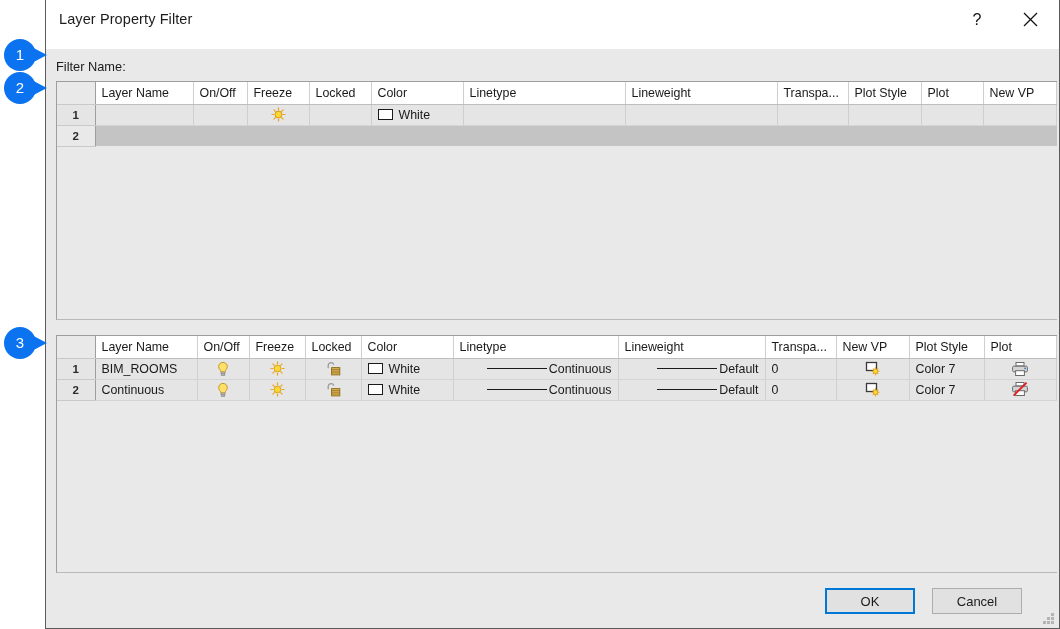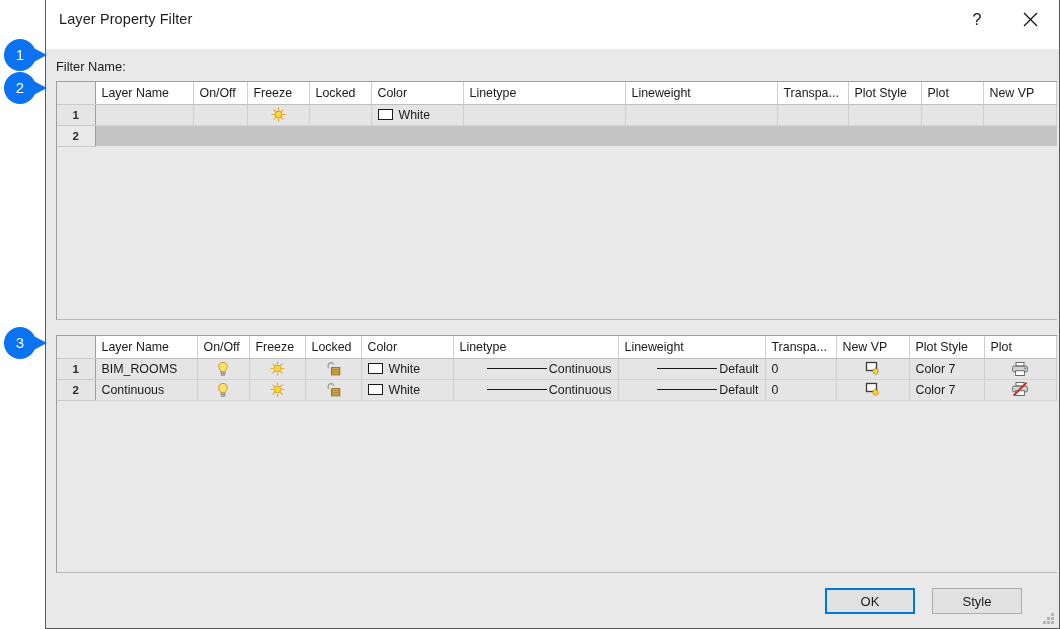--- a/index.html
+++ b/index.html
@@ -564,21 +564,21 @@
             </svg>
           </td>
         </tr>
 
       </tbody>
     </table>
   </div>
 
   <div class="footer">
     <button class="btn btn-ok">OK</button>
-    <button class="btn btn-cancel">Style</button>
+    <button class="btn btn-cancel">Cancel</button>
     <div class="grip">
       <i style="left:9px;top:1px"></i>
       <i style="left:5px;top:5px"></i>
         <i style="left:9px;top:5px"></i>
       <i style="left:1px;top:9px"></i>
         <i style="left:5px;top:9px"></i>
         <i style="left:9px;top:9px"></i>
     </div>
   </div>
 

